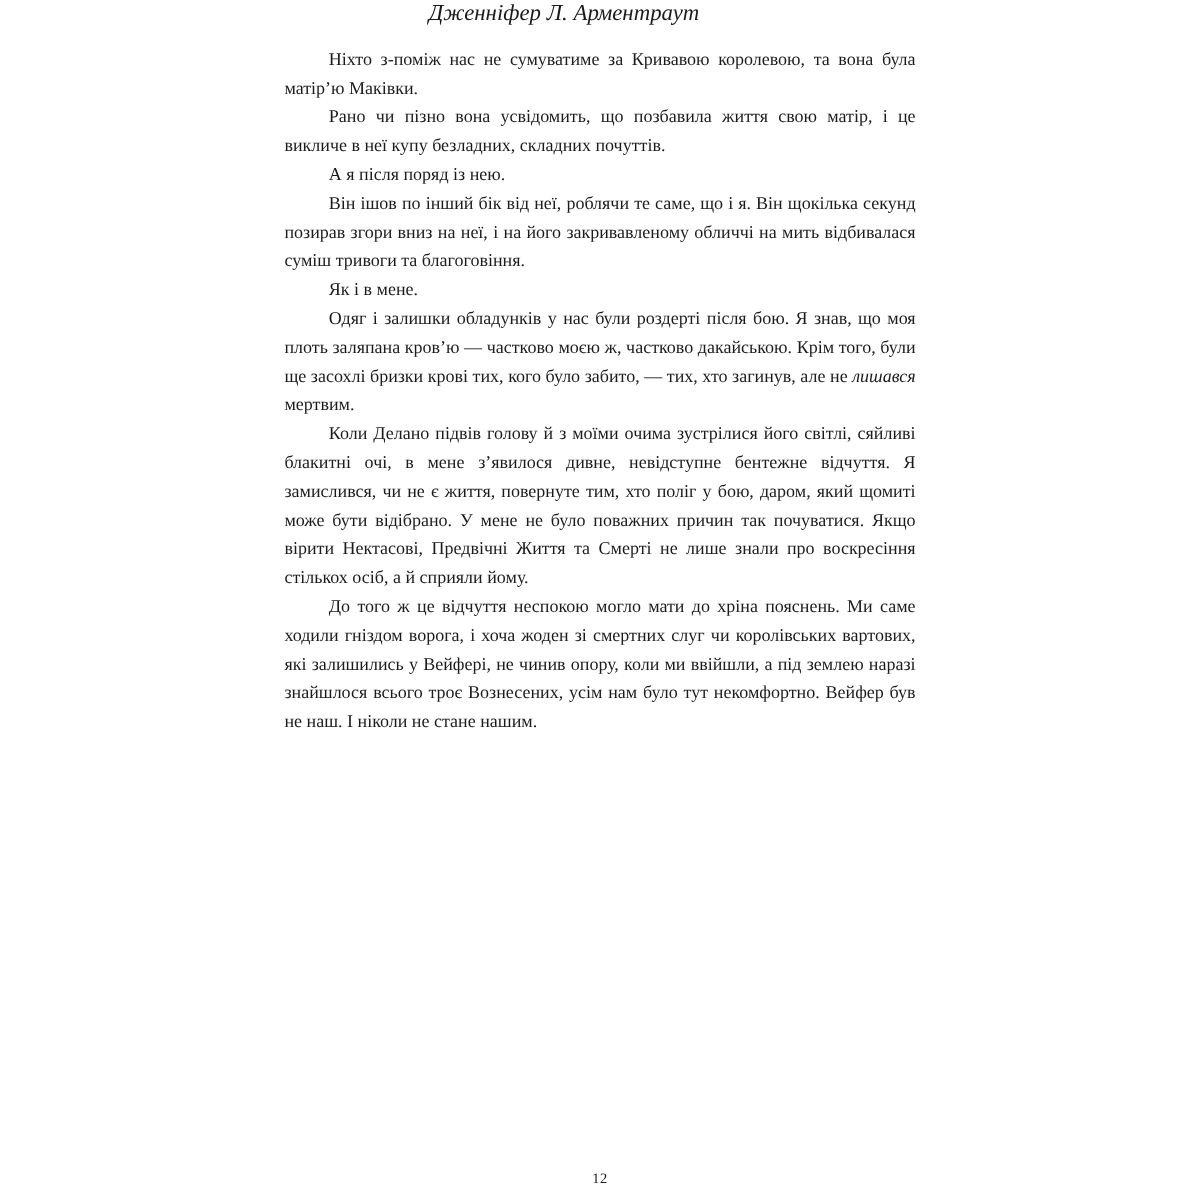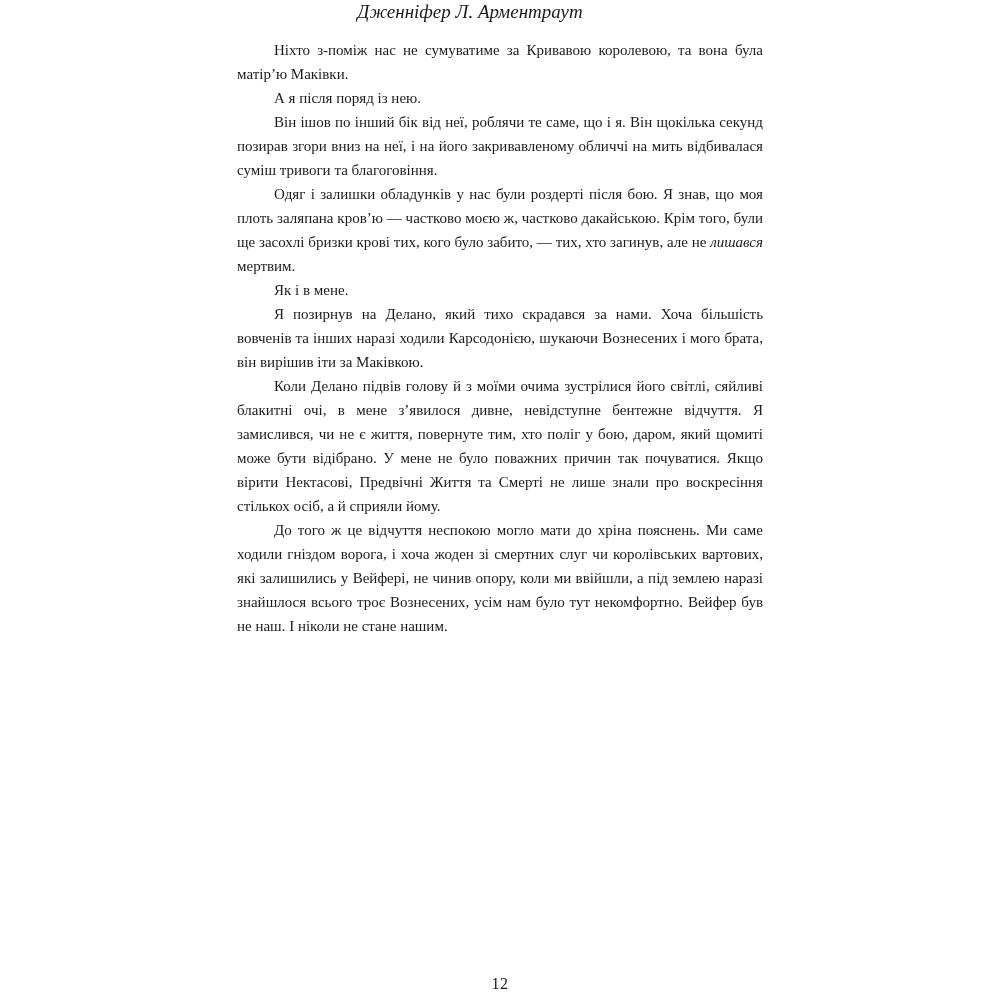--- a/index.html
+++ b/index.html
@@ -43,35 +43,35 @@
   }
   .text-block em {
     font-style: italic;
   }
   .page-number {
     position: absolute;
     top: 975px;
     left: 0;
     width: 1000px;
     text-align: center;
-    font-size: 16px;
+    font-size: 12px;
     letter-spacing: 0.5px;
   }
 </style>
 </head>
 <body>
 
 <div class="page">
   <div class="running-header">Дженніфер Л. Арментраут</div>
 
   <div class="text-block">
       <p><span>Ніхто з-поміж нас не сумуватиме за Кривавою короле­вою, та вона була матір’ю Маківки.</span></p>
+      <p><span>Рано чи пізно вона усвідомить, що позбавила життя свою матір, і це викличе в неї купу безладних, складних почуттів.</span></p>
       <p><span>А я після поряд із нею.</span></p>
       <p><span>Він ішов по інший бік від неї, роблячи те саме, що і я. Він щокілька секунд позирав згори вниз на неї, і на його закри­вавленому обличчі на мить відбивалася суміш тривоги та благоговіння.</span></p>
+      <p><span>Як і в мене.</span></p>
       <p><span>Одяг і залишки обладунків у нас були роздерті після бою. Я знав, що моя плоть заляпана кров’ю — частково моєю ж, частково дакайською. Крім того, були ще засохлі бризки крові тих, кого було забито, — тих, хто загинув, але не </span><em>лишався</em><span> мертвим.</span></p>
-      <p><span>Як і в мене.</span></p>
-      <p><span>Я позирнув на Делано, який тихо скрадався за нами. Хоча більшість вовченів та інших наразі ходили Карсодо­нією, шукаючи Вознесених і мого брата, він вирішив іти за Маківкою.</span></p>
       <p><span>Коли Делано підвів голову й з моїми очима зустрілися його світлі, сяйливі блакитні очі, в мене з’явилося дивне, невідступне бентежне відчуття. Я замислився, чи не є жит­тя, повернуте тим, хто поліг у бою, даром, який щомиті може бути відібрано. У мене не було поважних причин так почуватися. Якщо вірити Нектасові, Предвічні Життя та Смерті не лише знали про воскресіння стількох осіб, а й сприяли йому.</span></p>
       <p><span>До того ж це відчуття неспокою могло мати до хріна пояснень. Ми саме ходили гніздом ворога, і хоча жоден зі смертних слуг чи королівських вартових, які залишились у Вейфері, не чинив опору, коли ми ввійшли, а під землею наразі знайшлося всього троє Вознесених, усім нам було тут некомфортно. Вейфер був не наш. І ніколи не стане нашим.</span></p>
     </div>
 
   <div class="page-number">12</div>
 </div>
 
 </body></html>

